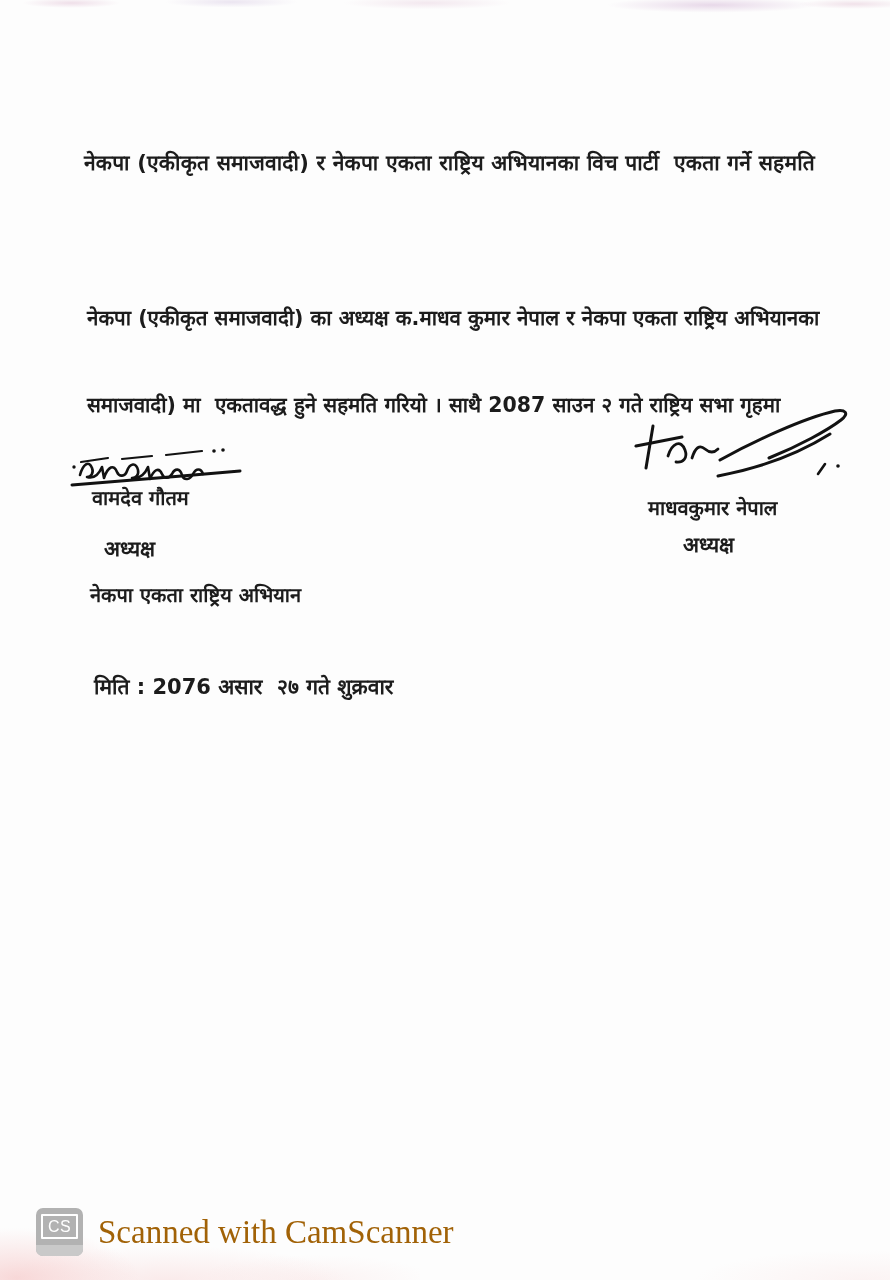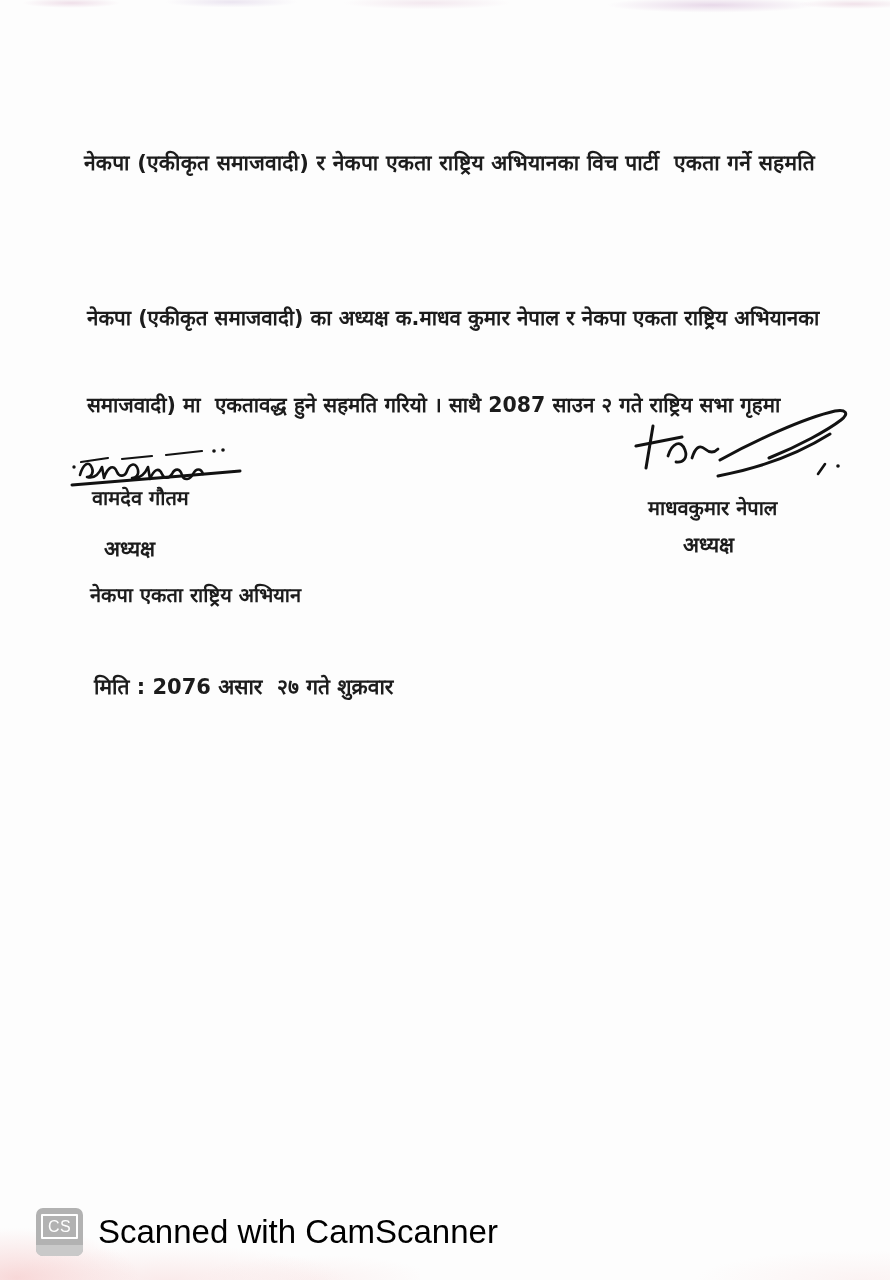--- a/index.html
+++ b/index.html
@@ -85,23 +85,23 @@
     display: flex; align-items: center; justify-content: center;
     color: #ffffff; font-family: "Liberation Sans", sans-serif;
     font-size: 16px; font-weight: 400; letter-spacing: 0.5px;
   }
   .cs-bottom {
     position: absolute; left: 0; bottom: 0; width: 47px; height: 11px;
     background: #c9c9c9; border-radius: 0 0 7px 7px;
   }
   .cs-label {
     margin-left: 15px;
-    font-family: Liberation Sans, sans-serif;
+    font-family: Liberation Serif, serif;
     font-size: 33px; font-weight: 400;
-    color: #000000; white-space: nowrap;
+    color: #a16207; white-space: nowrap;
   }
 </style>
 </head>
 <body>
 
 <div class="page">
 
   <div class="artifact artifact-top"></div>
   <div class="artifact artifact-bottom-left"></div>
   <div class="artifact artifact-bottom-right"></div>

